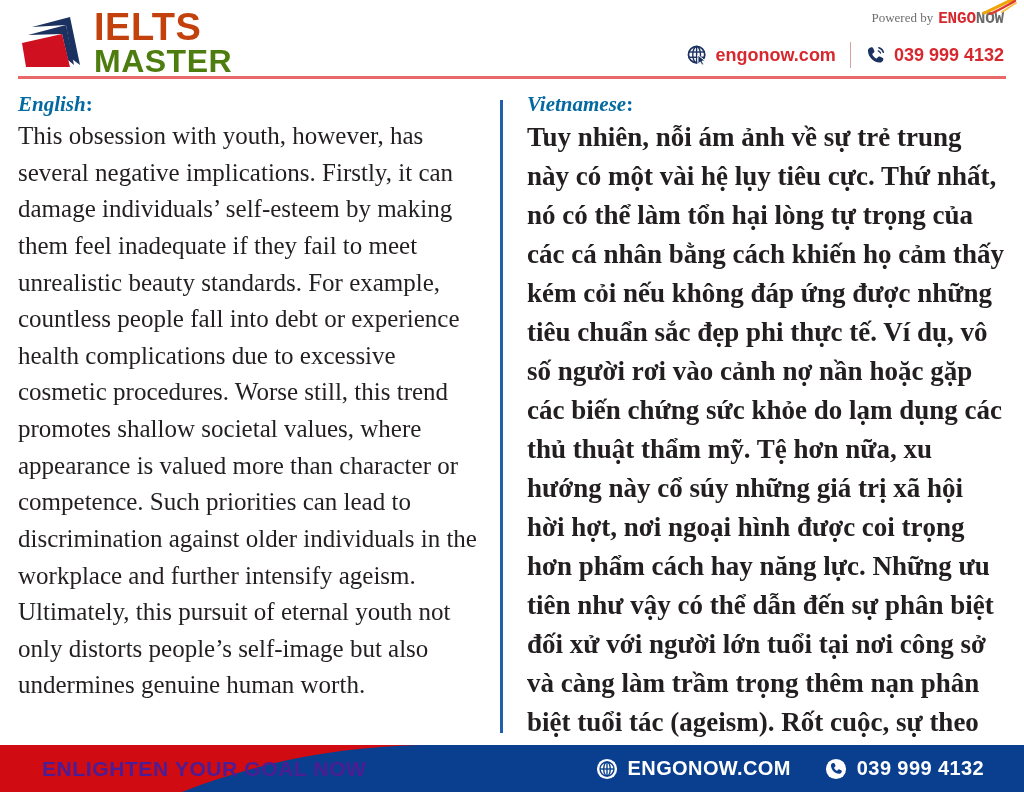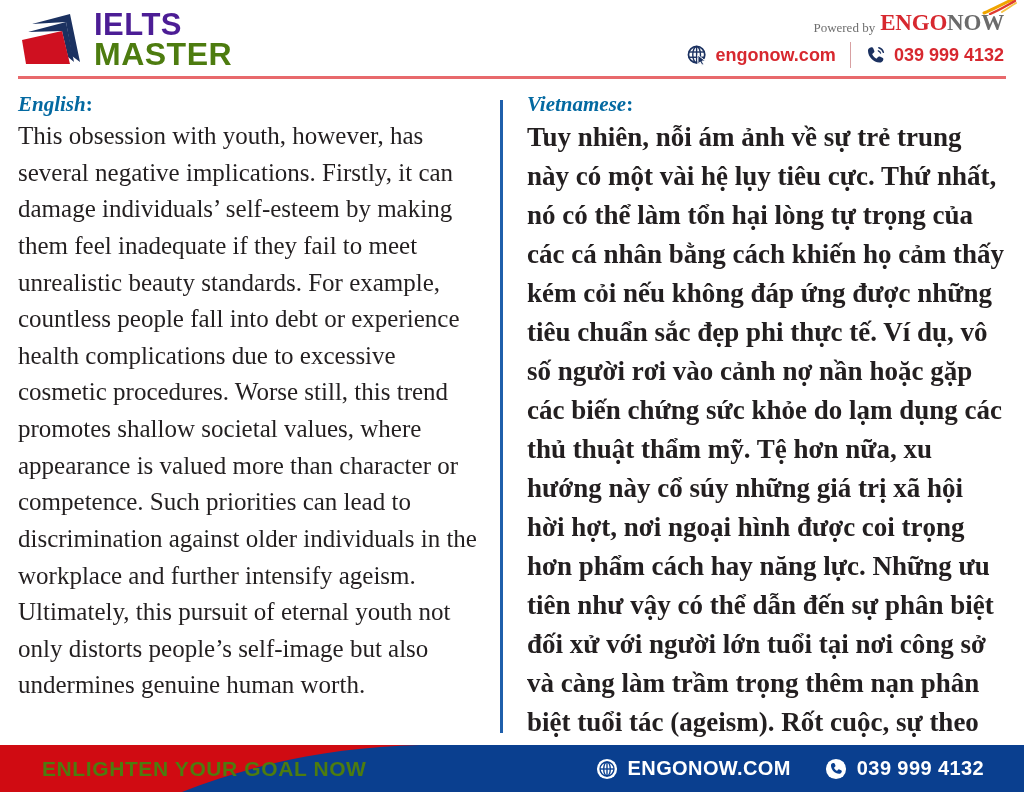--- a/index.html
+++ b/index.html
@@ -37,45 +37,45 @@
   }
   .logo-words {
     display: flex;
     flex-direction: column;
     line-height: 0.94;
     font-family: "Liberation Sans", sans-serif;
     font-weight: bold;
     letter-spacing: 0.5px;
   }
   .logo-ielts {
-    color: #4c1d95;
-    font-size: 31px;
+    color: #c2410c;
+    font-size: 38px;
   }
   .logo-master {
     color: #4d7c0f;
     font-size: 32px;
   }
 
   .powered {
     position: absolute;
     right: 20px;
     top: 10px;
     display: flex;
-    align-items: flex-end;
+    align-items: flex-start;
     gap: 5px;
     white-space: nowrap;
   }
   .powered-label {
     font-family: "Liberation Serif", serif;
     font-size: 13px;
     color: #6e6e6e;
   }
   .powered-brand {
-    font-family: Liberation Serif, serif;
-    font-size: 23px;
+    font-family: Liberation Mono, monospace;
+    font-size: 16px;
     font-weight: bold;
     letter-spacing: -0.2px;
     position: relative;
   }
   .brand-engo { color: #d7282f; }
   .brand-now  { color: #6b6b6b; }
   .brand-swoosh {
     position: absolute;
     right: -14px;
     top: -13px;
@@ -189,21 +189,21 @@
     position: absolute;
     left: 42px;
     top: 0;
     height: 47px;
     display: flex;
     align-items: center;
     font-family: "Liberation Sans", sans-serif;
     font-size: 21px;
     font-weight: bold;
     letter-spacing: 0.6px;
-    color: #4d7c0f;
+    color: #4c1d95;
     z-index: 3;
   }
   .footer-contacts {
     position: absolute;
     right: 40px;
     top: 0;
     height: 47px;
     display: flex;
     align-items: center;
     gap: 34px;

